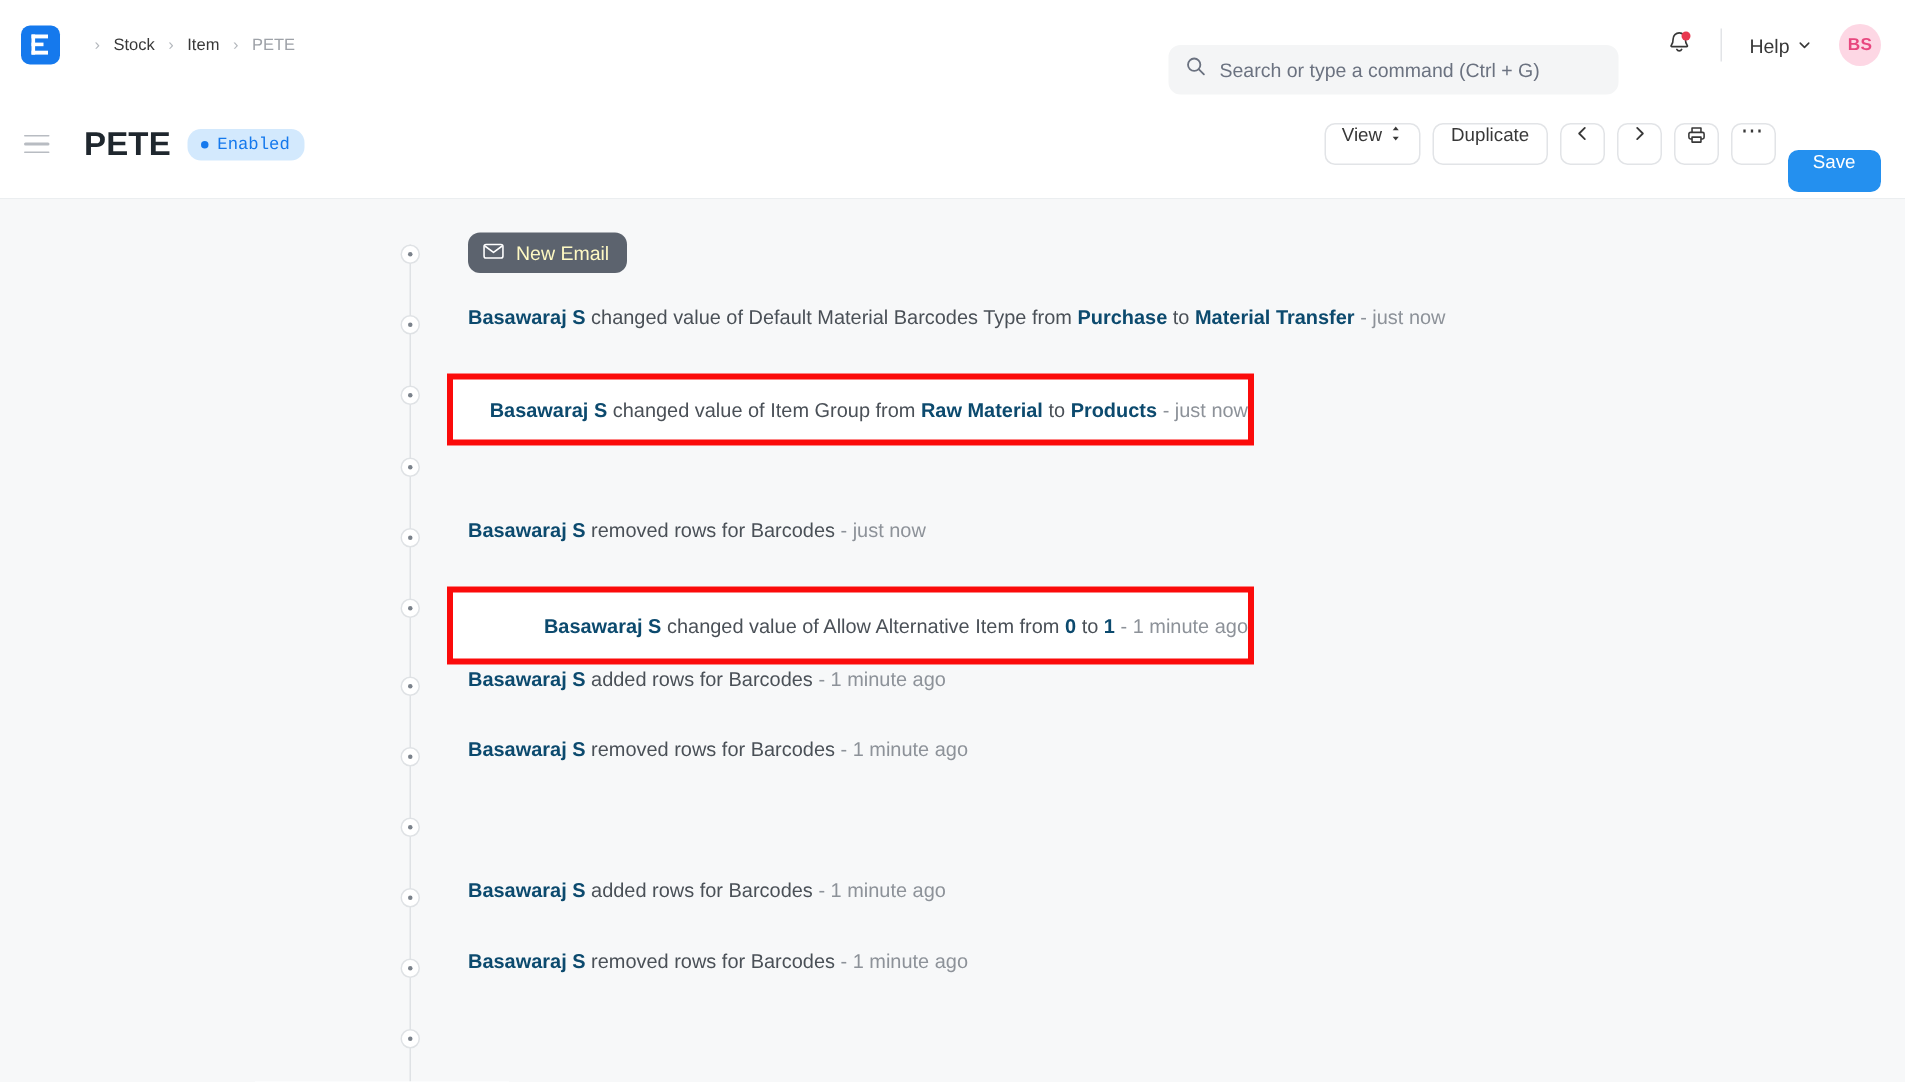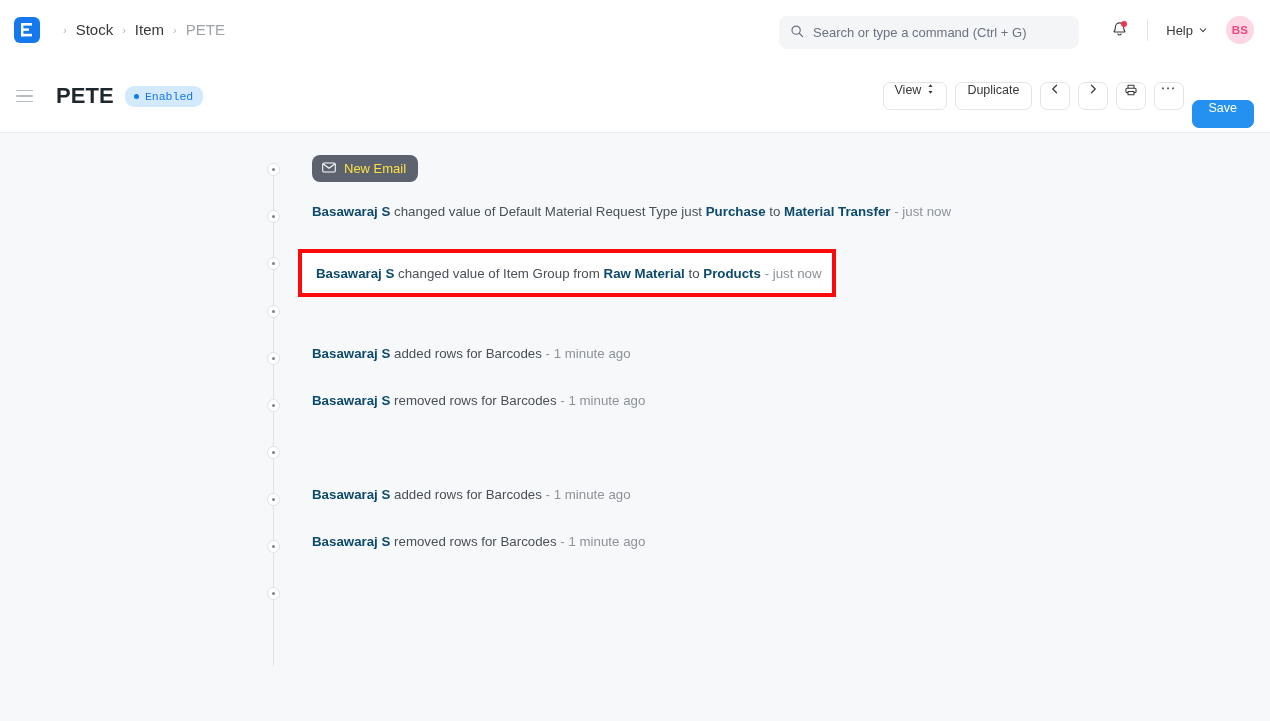--- a/index.html
+++ b/index.html
@@ -23,30 +23,30 @@
   .app-logo {
     width: 26px; height: 26px; border-radius: 6px;
     background: #1579ED;
     display: flex; align-items: center; justify-content: center;
     margin-right: 14px; flex: none;
   }
   .app-logo svg { display: block; }
   .crumbs { display: flex; align-items: center; font-size: 13px; }
   .crumb {
     color: #383838; text-decoration: none; padding: 2px 0;
-    font-size: 15px; line-height: 18px; white-space: nowrap;
+    font-size: 11px; line-height: 18px; white-space: nowrap;
   }
   .crumb.muted { color: #9ea2a8; }
   .crumb-sep {
     color: #b4b8bd; margin: 0 9px; font-size: 11px; line-height: 18px;
     display: inline-block;
   }
 
   .nav-center {
-    position: absolute; left: 779px; top: 16px;
+    position: absolute; left: 779px; top: 30px;
     width: 300px; height: 33px;
   }
   .search-box {
     width: 100%; height: 100%;
     background: #f4f5f6; border: 1px solid #f4f5f6; border-radius: 8px;
     display: flex; align-items: center; padding: 0 10px; gap: 9px;
   }
   .search-box input {
     border: none; outline: none; background: transparent;
     font-family: "Liberation Sans", sans-serif;
@@ -158,21 +158,21 @@
   }
   .tl-dot i {
     width: 3.4px; height: 3.4px; border-radius: 50%; background: #7b828b;
     display: block;
   }
   .tl-body {
     margin-left: 54px; padding-top: 0;
   }
 
   .email-btn {
-    background: #5c636e; color: #fde047; border: none;
+    background: #5c636e; color: #fef9c3; border: none;
     border-radius: 8px; height: 27px; padding: 0 12px 0 10px;
     font-family: "Liberation Sans", sans-serif; font-size: 13px;
     display: inline-flex; align-items: center; gap: 8px; cursor: pointer;
   }
 
   .entry {
     font-size: 13.3px; line-height: 19px; color: #4a5057;
     max-width: 680px;
   }
   .entry b { color: #0c4a6e; font-weight: bold; }
@@ -180,20 +180,21 @@
 
   
   .tl-row.boxed > .tl-body { margin-left: 0; width: 100%; }
   .hl-box {
     border: 4px solid #fb0b0b;
     background: #ffffff;
     margin-left: 40px;
     width: 538px;
     display: flex; align-items: center;
     padding: 0 0 0 14px;
+    justify-content: flex-end;
   }
   .hl-box.h1 { height: 48px; }
   .hl-box.h2 { height: 52px; }
 
   .entry-2line { max-width: 690px; }
 </style>
 </head>
 <body>
 
 <div class="navbar">
@@ -323,21 +324,21 @@
             <span>New Email</span>
           </button></div>
       </div>
       <div class="tl-row">
         <div class="tl-dot-wrap">
           <div class="tl-dot">
             <i></i>
           </div>
         </div>
         <div class="tl-body">
-          <div class="entry"><b>Basawaraj S</b><span> changed value of Default Material Request Type just </span><b>Purchase</b><span> to </span><b>Material Transfer</b><span class="ts"> - just now</span></div>
+          <div class="entry"><b>Basawaraj S</b><span> changed value of Default Material Barcodes Type from </span><b>Purchase</b><span> to </span><b>Material Transfer</b><span class="ts"> - just now</span></div>
         </div>
       </div>
       <div class="tl-row boxed">
         <div class="tl-dot-wrap">
           <div class="tl-dot">
             <i></i>
           </div>
         </div>
         <div class="tl-body">
           <div class="hl-box h1">
@@ -352,20 +353,42 @@
           </div>
         </div>
       </div>
       <div class="tl-row">
         <div class="tl-dot-wrap">
           <div class="tl-dot">
             <i></i>
           </div>
         </div>
         <div class="tl-body">
+          <div class="entry"><b>Basawaraj S</b><span> removed rows for Barcodes</span><span class="ts"> - just now</span></div>
+        </div>
+      </div>
+      <div class="tl-row boxed">
+        <div class="tl-dot-wrap">
+          <div class="tl-dot">
+            <i></i>
+          </div>
+        </div>
+        <div class="tl-body">
+          <div class="hl-box h2">
+            <div class="entry"><b>Basawaraj S</b><span> changed value of Allow Alternative Item from </span><b>0</b><span> to </span><b>1</b><span class="ts"> - 1 minute ago</span></div>
+          </div>
+        </div>
+      </div>
+      <div class="tl-row">
+        <div class="tl-dot-wrap">
+          <div class="tl-dot">
+            <i></i>
+          </div>
+        </div>
+        <div class="tl-body">
           <div class="entry"><b>Basawaraj S</b><span> added rows for Barcodes</span><span class="ts"> - 1 minute ago</span></div>
         </div>
       </div>
       <div class="tl-row">
         <div class="tl-dot-wrap">
           <div class="tl-dot">
             <i></i>
           </div>
         </div>
         <div class="tl-body">

